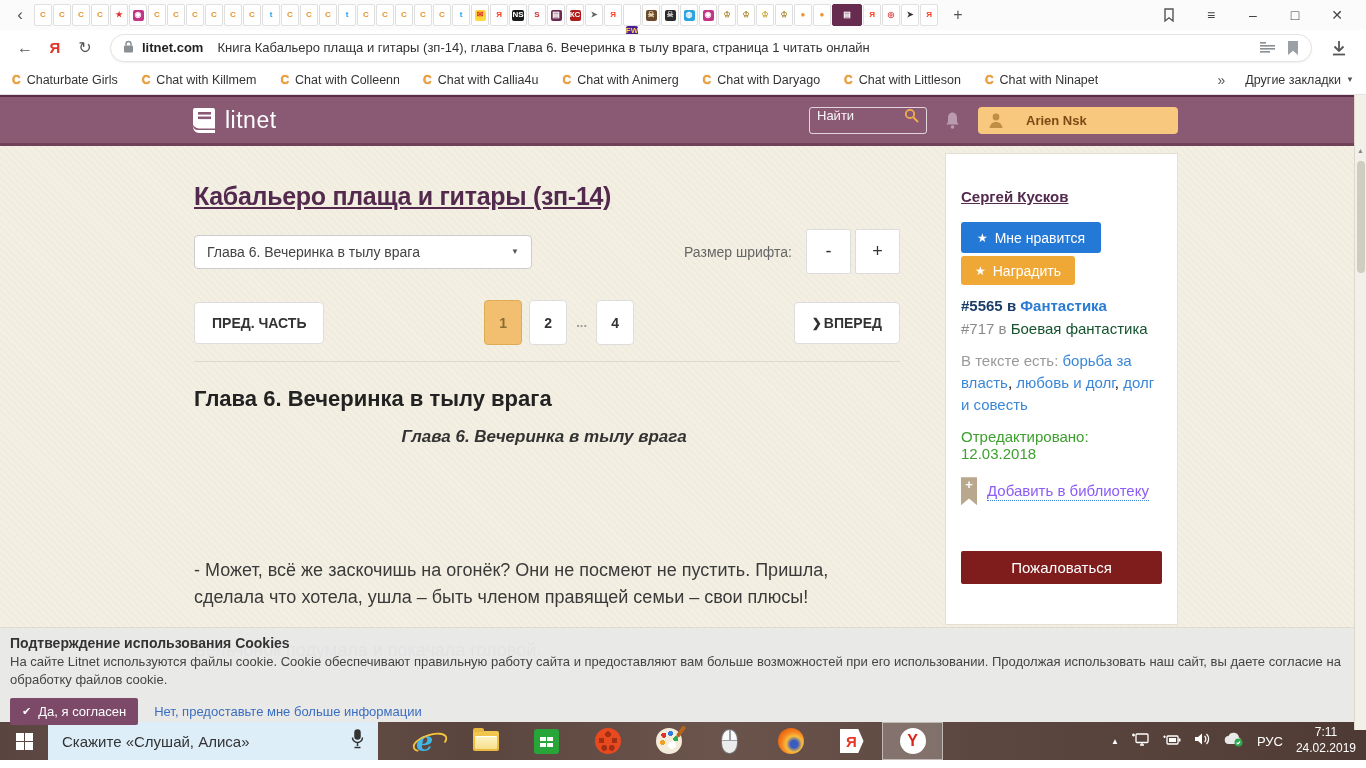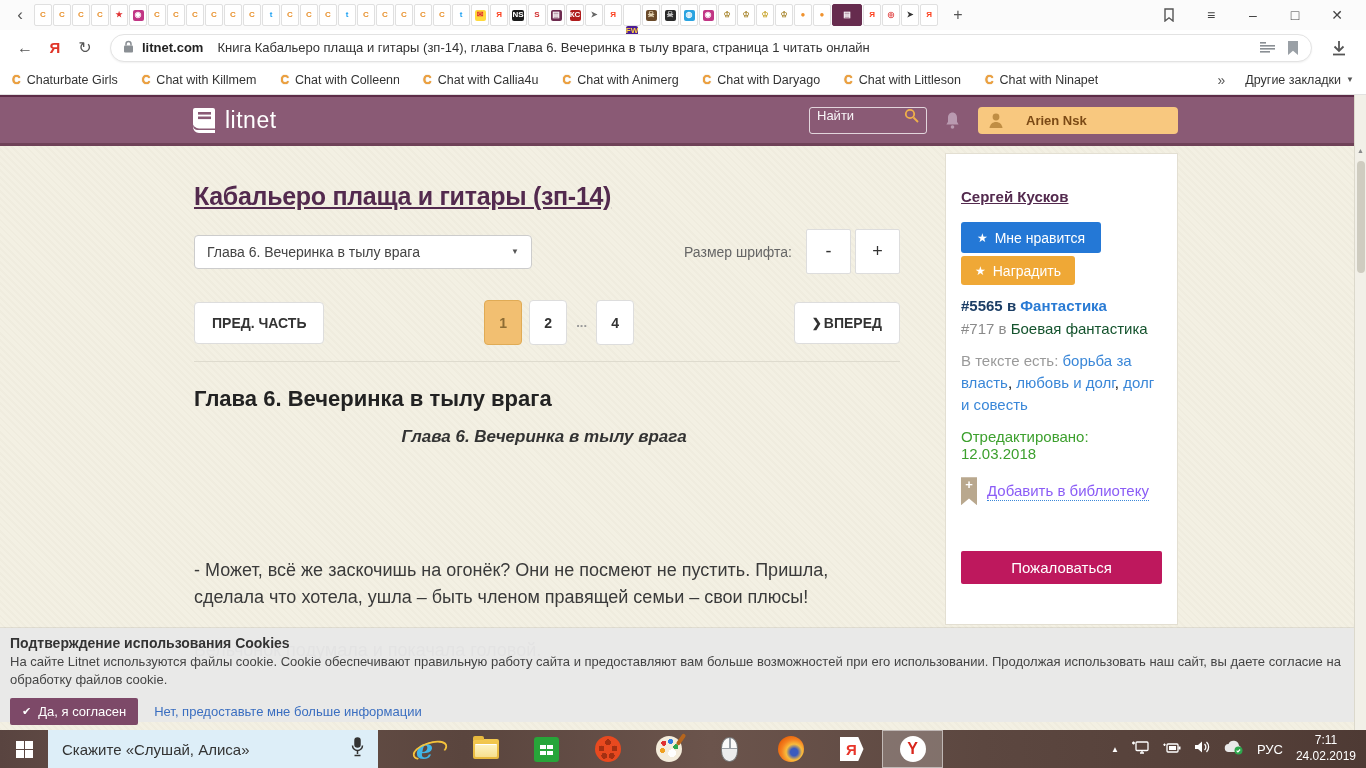--- a/index.html
+++ b/index.html
@@ -86,38 +86,38 @@
   .rank1 .genre{color:#2a7bd4}
   .rank2{color:#8a8a8a;margin-top:6px}
   .rank2 .genre{color:#14532d}
   .tagsblock{margin-top:13px;font-size:15px;line-height:1.45}
   .tags-label{color:#9a9a9a}
   .tag-link{color:#3a87d8}
   .edited{margin-top:13px;font-size:15px;color:#3da02e}
   .addlib{margin-top:15px;display:flex;align-items:center}
   .ribbon{width:16px;height:28px;background:#b9a88e;clip-path:polygon(0 0,100% 0,100% 100%,50% 76%,0 100%);display:flex;align-items:flex-start;justify-content:center;color:#fff;font-weight:bold;font-size:13px;flex:none}
   .addlib-link{margin-left:10px;font-size:15px;color:#8b5cf6;border-bottom:1px dotted #3a87d8;padding-bottom:1px}
-  .btn-report{margin-top:46px;height:33px;background:#be185d;color:#fff;font-size:15px;display:flex;align-items:center;justify-content:center;border-radius:2px}
+  .btn-report{margin-top:46px;height:33px;background:#7f1d1d;color:#fff;font-size:15px;display:flex;align-items:center;justify-content:center;border-radius:2px}
 
   
   .cookie{position:absolute;left:0;right:0;top:533px;height:94px;background:rgba(232,232,232,.97);padding:7px 10px;box-shadow:0 -1px 0 rgba(0,0,0,.08);z-index:5}
   .ck-title{font-size:14px;font-weight:bold;color:#333}
   .ck-text{font-size:13px;color:#444;line-height:1.4;margin-top:2px}
   .ck-row{display:flex;align-items:center;margin-top:9px}
   .ck-agree{background:#7d4968;color:#fff;font-size:13px;padding:6px 12px;border-radius:2px;display:flex;align-items:center}
   .ck-agree .check{margin-right:7px;font-size:11px}
   .ck-more{margin-left:16px;font-size:13px;color:#3a6ec0}
 
   
   .scrollbar{position:absolute;top:0;right:0;width:12px;height:100%;background:#f2f0e8;border-left:1px solid #dcd9cc;z-index:6}
   .sb-up{position:absolute;top:52px;left:0;width:100%;text-align:center;font-size:7px;color:#8a8a8a}
   .sb-thumb{position:absolute;top:66px;left:2px;width:8px;height:112px;background:#cfccc0;border-radius:4px}
 
   
-  .taskbar{position:absolute;bottom:0;left:0;width:100%;height:38px;display:flex;align-items:center;background:linear-gradient(90deg,#594440,#6b544b 14%,#5a453e 34%,#6b544c 52%,#5c4740 72%,#554039 90%,#4e3a34)}
+  .taskbar{position:absolute;bottom:8px;left:0;width:100%;height:38px;display:flex;align-items:center;background:linear-gradient(90deg,#594440,#6b544b 14%,#5a453e 34%,#6b544c 52%,#5c4740 72%,#554039 90%,#4e3a34)}
   .start{width:48px;height:100%;display:flex;align-items:center;justify-content:center}
   .win-grid{display:grid;grid-template-columns:8px 8px;grid-template-rows:8px 8px;gap:1px}
   .win-grid span{background:#fff}
   .tsearch{width:330px;height:100%;background:#ddeef8;display:flex;align-items:center;padding:0 14px}
   .tsearch .stext{font-size:15px;color:#333;flex:1}
   .apps{display:flex;align-items:center;height:100%;margin-left:16px}
   .app{width:61px;height:100%;display:flex;align-items:center;justify-content:center}
   .app.active{background:rgba(255,255,255,.22);border:1px solid rgba(255,255,255,.5)}
   .appicon{display:flex;align-items:center;justify-content:center}
   .app-internet-explorer{font-size:27px;font-style:italic;font-weight:bold;color:#41b6e8;font-family:"DejaVu Serif",serif;position:relative}

